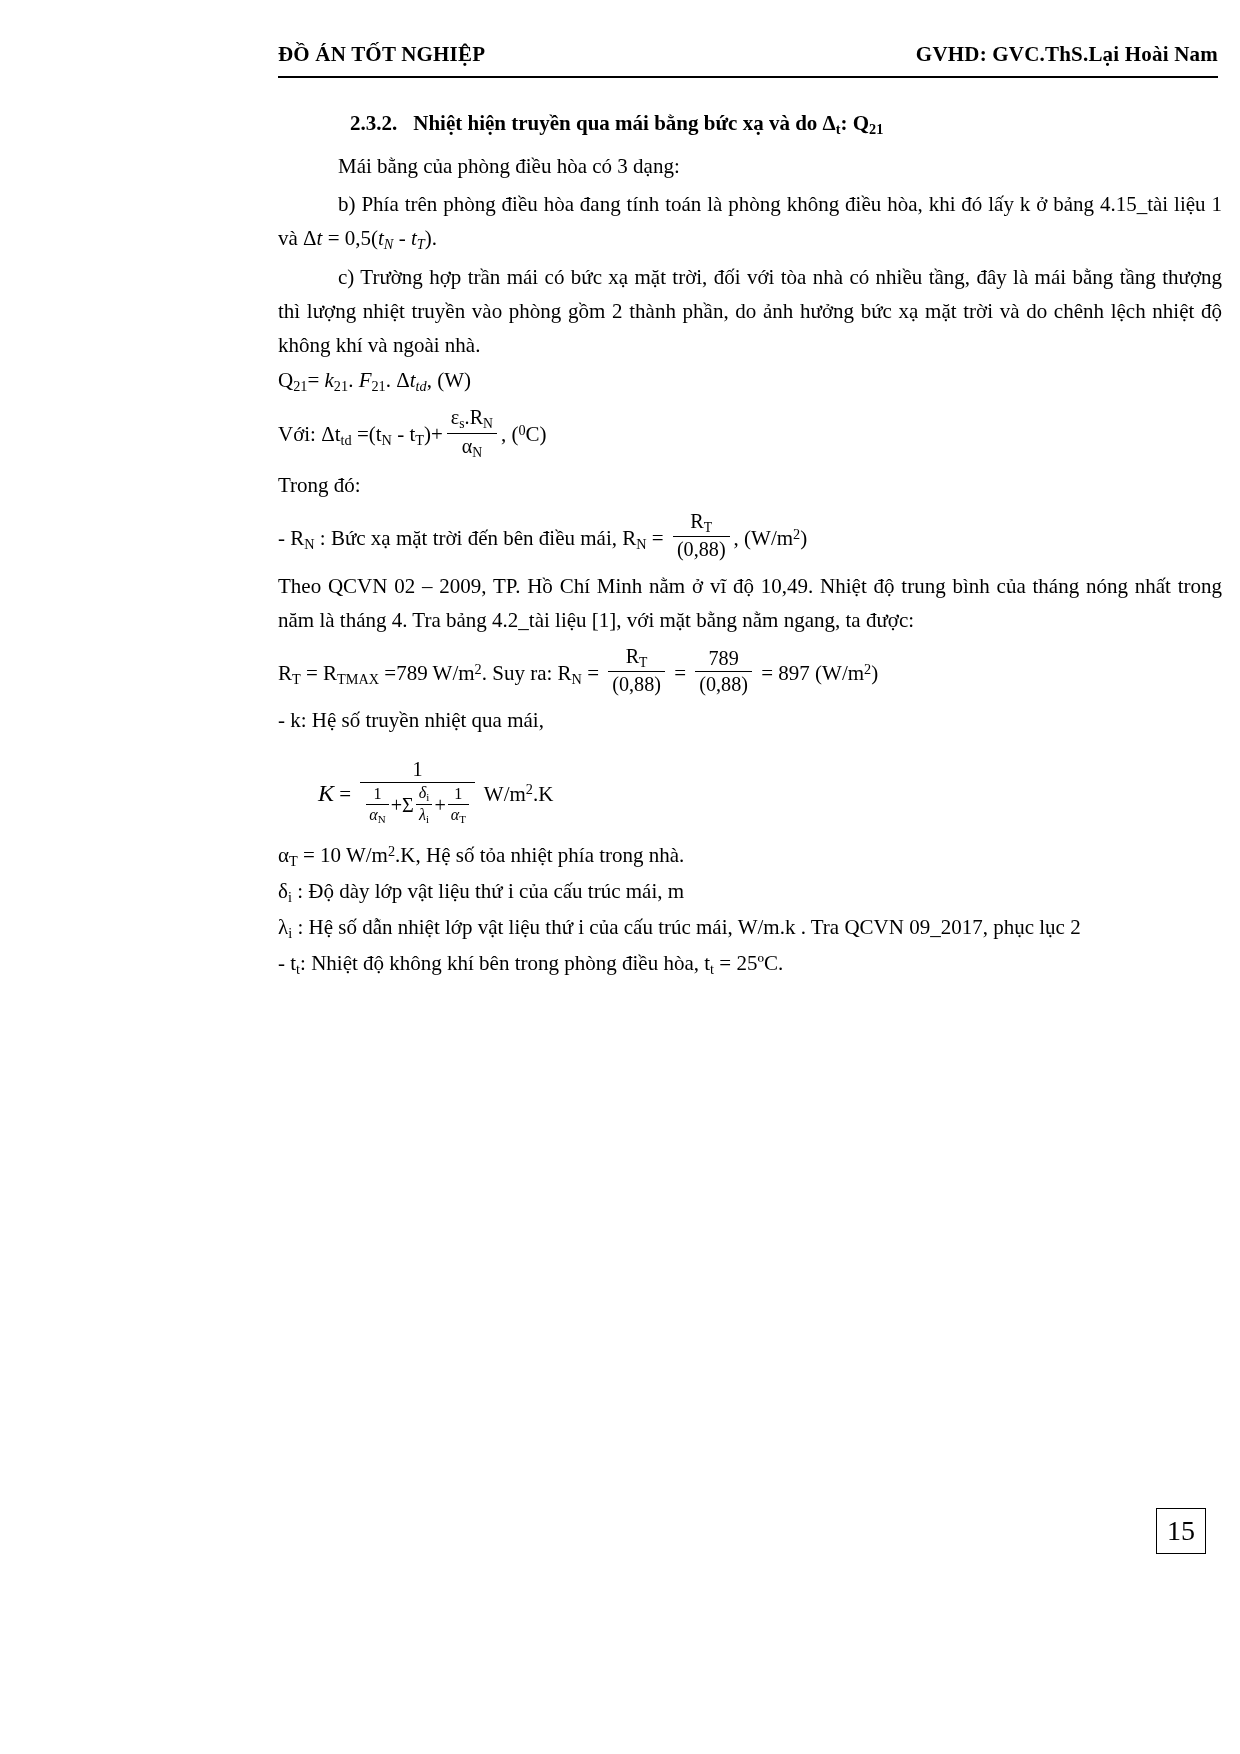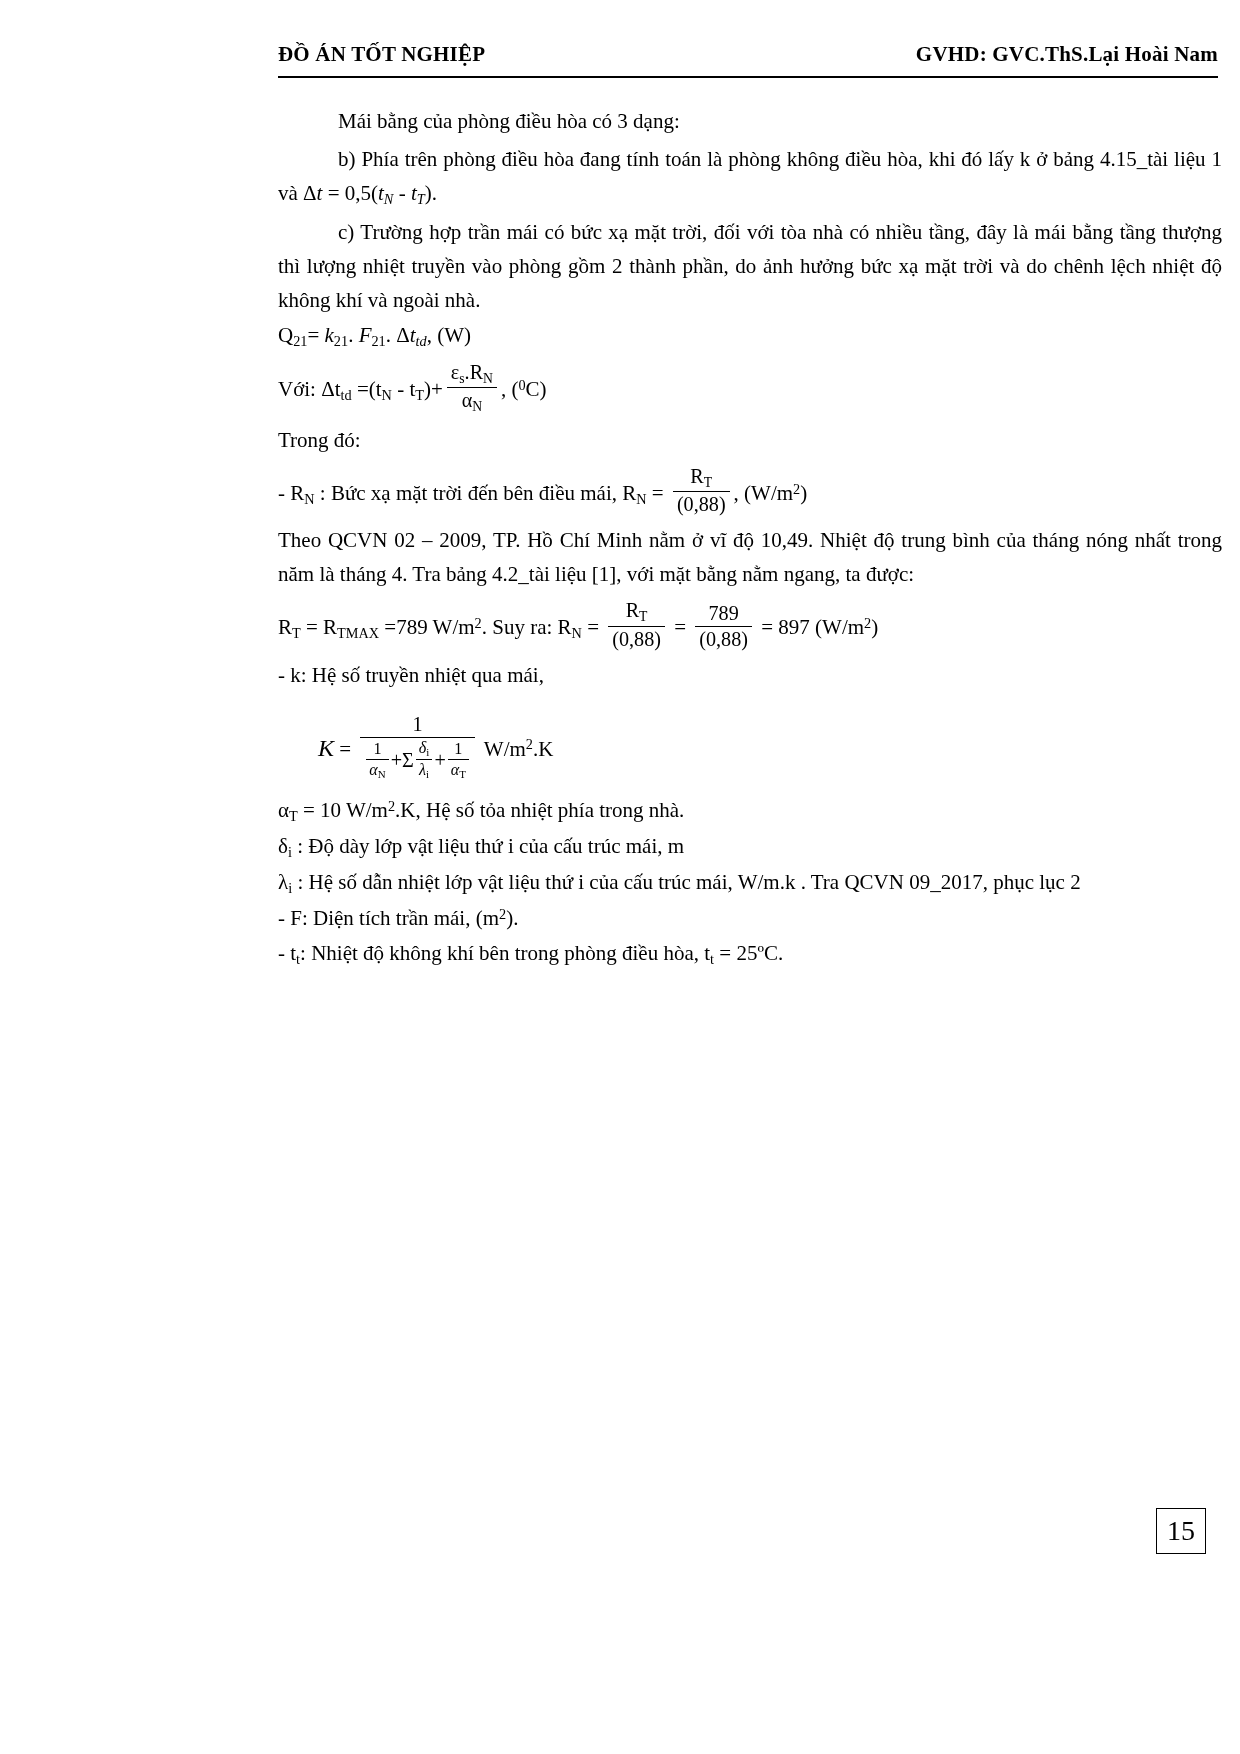--- a/index.html
+++ b/index.html
@@ -139,20 +139,23 @@
 <div class="page">
 
   <div class="header">
     <div class="left">ĐỒ ÁN TỐT NGHIỆP</div>
     <div class="right">GVHD: GVC.ThS.Lại Hoài Nam</div>
   </div>
   <div class="header-rule"></div>
 
   <div class="content">
 
+    <div class="heading">
+      <span class="num">2.3.2.</span><span>Nhiệt hiện truyền qua mái bằng bức xạ và do </span><span>Δ</span><sub>t</sub><span>: Q</span><sub>21</sub>
+    </div>
 
     <p class="para">Mái bằng của phòng điều hòa có 3 dạng:</p>
 
 
     <p class="para">
       <span>b) Phía trên phòng điều hòa đang tính toán là phòng không điều hòa, khi đó lấy k ở bảng 4.15_tài liệu 1 và Δ</span><span class="ital">t</span><span> = 0,5(</span><span class="ital">t</span><sub class="ital">N</sub><span> - </span><span class="ital">t</span><sub class="ital">T</sub><span>).</span>
     </p>
 
     <p class="para">c) Trường hợp trần mái có bức xạ mặt trời, đối với tòa nhà có nhiều tầng, đây là mái bằng tầng thượng thì lượng nhiệt truyền vào phòng gồm 2 thành phần, do ảnh hưởng bức xạ mặt trời và do chênh lệch nhiệt độ không khí và ngoài nhà.</p>
 
@@ -188,23 +191,20 @@
     </p>
 
     <p class="flush">
       <span>δ</span><sub>i</sub><span> : Độ dày lớp vật liệu thứ i của cấu trúc mái, m</span>
     </p>
 
     <p class="flush">
       <span>λ</span><sub>i</sub><span> : Hệ số dẫn nhiệt lớp vật liệu thứ i của cấu trúc mái, W/m.k . Tra QCVN 09_2017, phục lục 2</span>
     </p>
 
-    <p class="flush">
-      <span>- F: Diện tích trần mái, (m</span><sup>2</sup><span>).</span>
-    </p>
 
 
     <p class="flush">
       <span>- t</span><sub>t</sub><span>: Nhiệt độ không khí bên trong phòng điều hòa, t</span><sub>t</sub><span> = 25ºC.</span>
     </p>
 
   </div>
 
   <div class="pagenum">
     <span>15</span>

